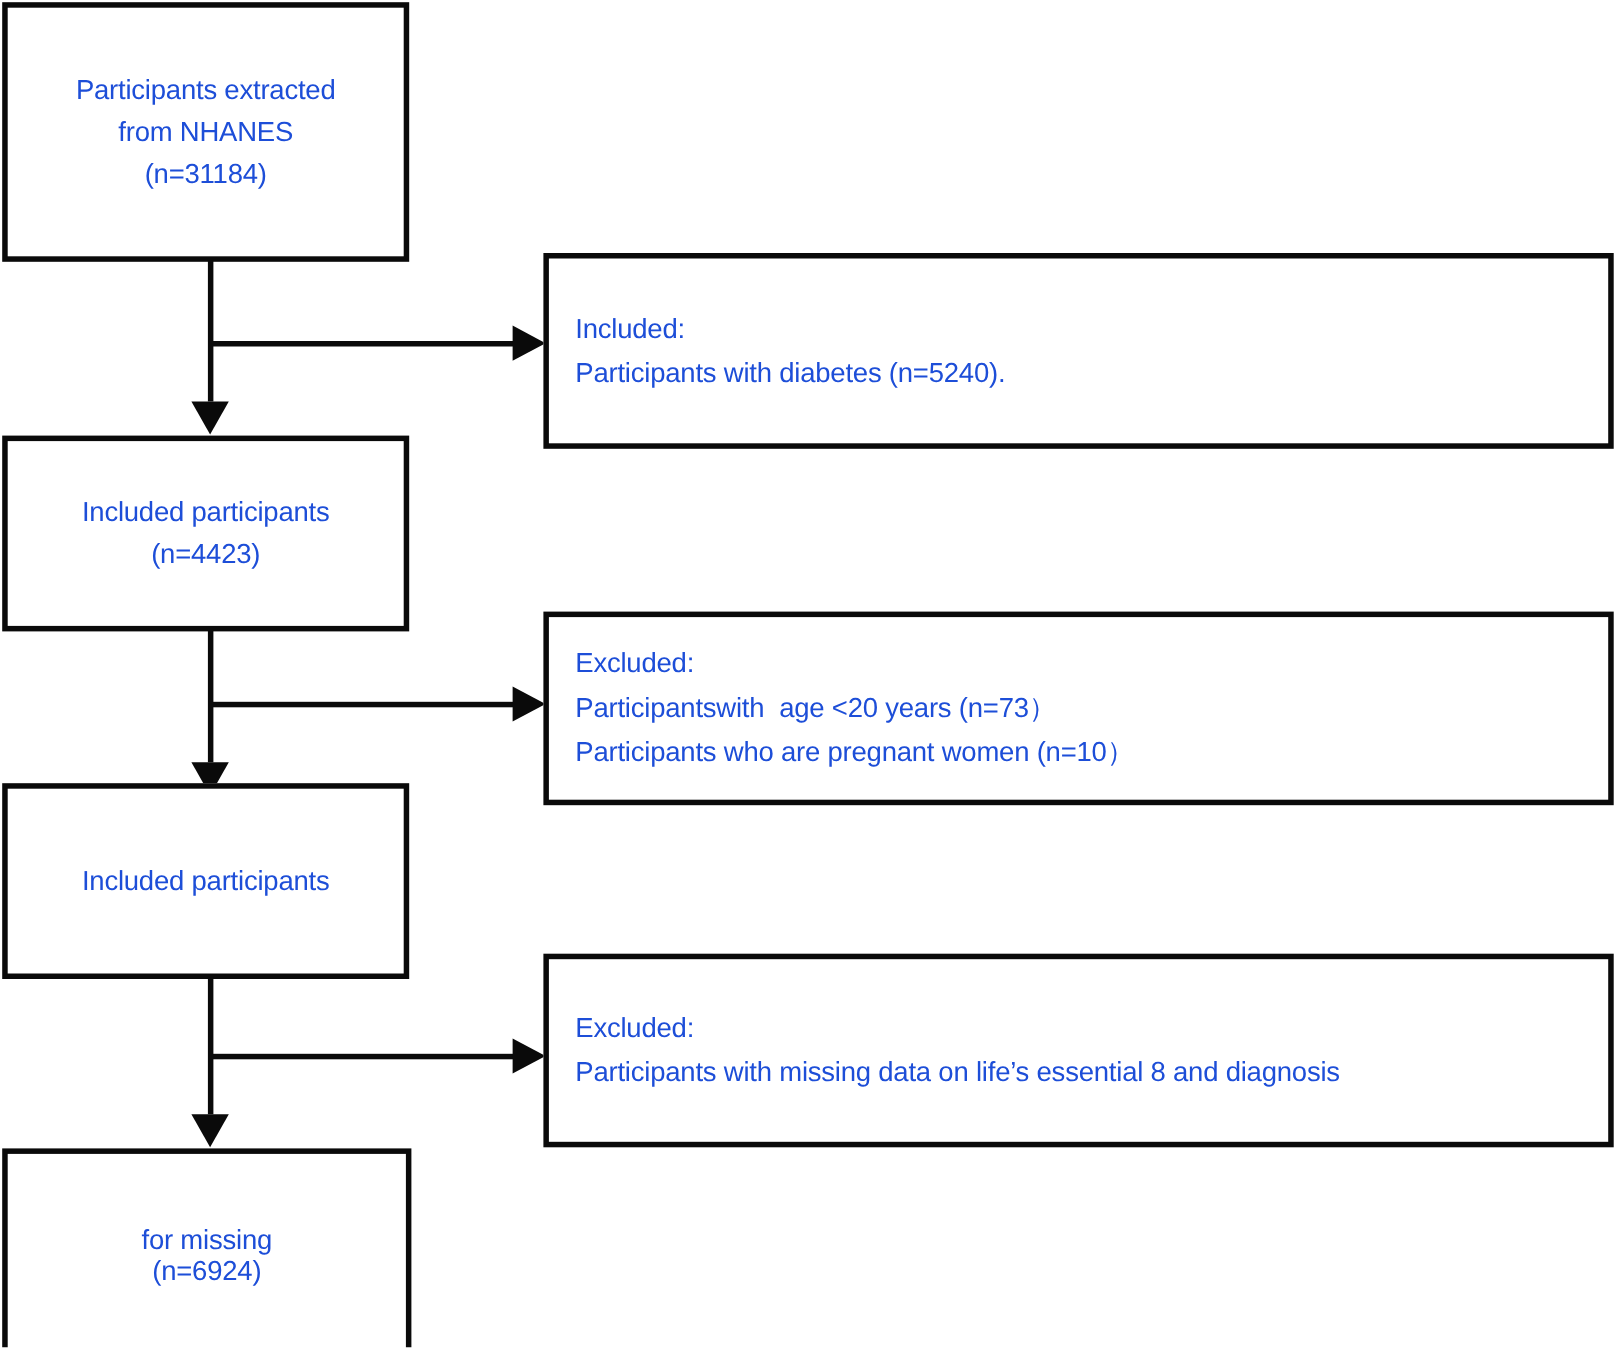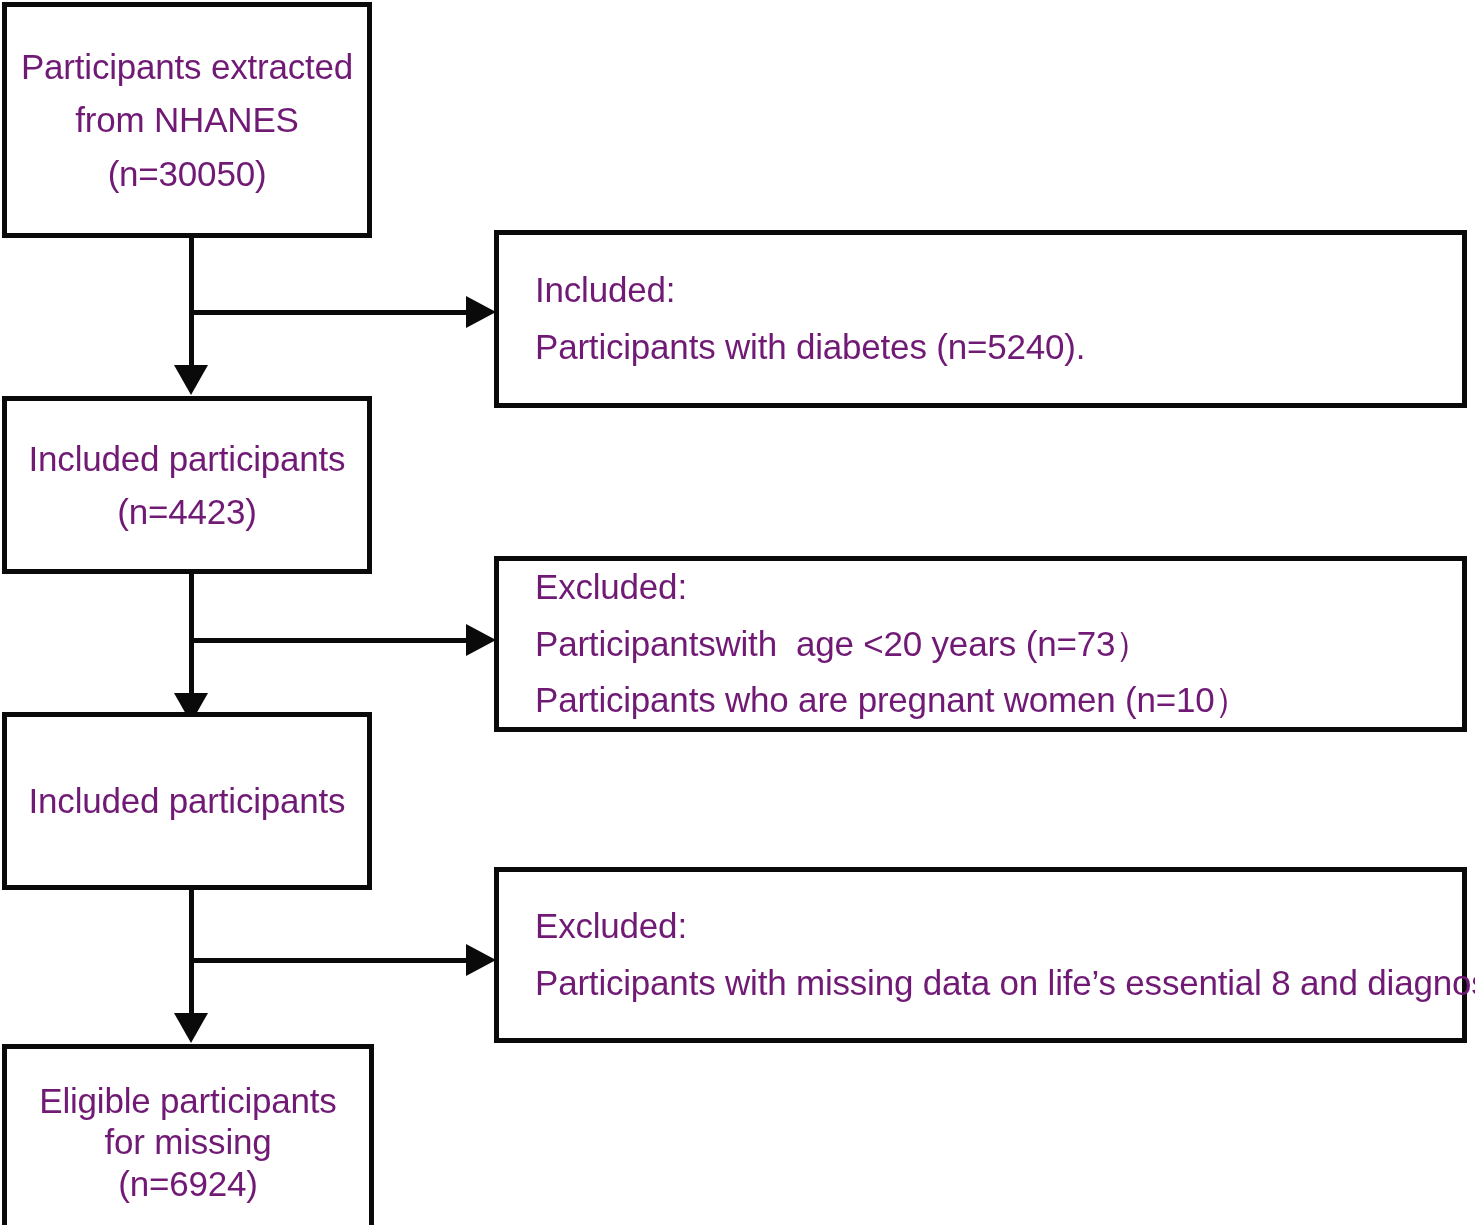--- a/index.html
+++ b/index.html
@@ -34,27 +34,27 @@
     align-items: center;
     text-align: center;
   }
   .node.left {
     align-items: flex-start;
     text-align: left;
   }
   .node .line {
     display: block;
     white-space: pre;
-    font-size: 35px;
+    font-size: 25px;
     line-height: 1.52;
     letter-spacing: -0.2px;
-    color: #701a75;
+    color: #1d4ed8;
   }
   .node.left .line {
-    padding-left: 36px;
+    padding-left: 24px;
     line-height: 1.62;
   }
   .node.tight .line {
     line-height: 1.18;
   }
 
   
   .v-line {
     position: absolute;
     width: 5px;
@@ -83,21 +83,21 @@
   }
 </style>
 </head>
 <body>
 
 <div id="flowchart-canvas">
 
   <div class="node centered" style="left:2px; top:2px; width:370px; height:236px;">
     <span class="line">Participants extracted</span>
     <span class="line">from NHANES</span>
-    <span class="line">(n=30050)</span>
+    <span class="line">(n=31184)</span>
   </div>
 
   <div class="v-line" style="left:189px; top:237px; height:128px;"></div>
   <div class="arrow-down" style="left:174px; top:365px;"></div>
 
   <div class="h-line" style="left:191px; top:310px; width:287px;"></div>
   <div class="arrow-right" style="left:466px; top:296px;"></div>
 
   <div class="node left" style="left:494px; top:230px; width:973px; height:178px;">
     <span class="line">Included:</span>
@@ -130,18 +130,17 @@
 
   <div class="h-line" style="left:191px; top:958px; width:287px;"></div>
   <div class="arrow-right" style="left:466px; top:944px;"></div>
 
   <div class="node left" style="left:494px; top:867px; width:973px; height:176px;">
     <span class="line">Excluded:</span>
     <span class="line">Participants with missing data on life’s essential 8 and diagnosis</span>
   </div>
 
   <div class="node centered tight" style="left:2px; top:1044px; width:372px; height:196px;">
-    <span class="line">Eligible participants</span>
     <span class="line">for missing</span>
     <span class="line">(n=6924)</span>
   </div>
 
 </div>
 
 </body></html>

